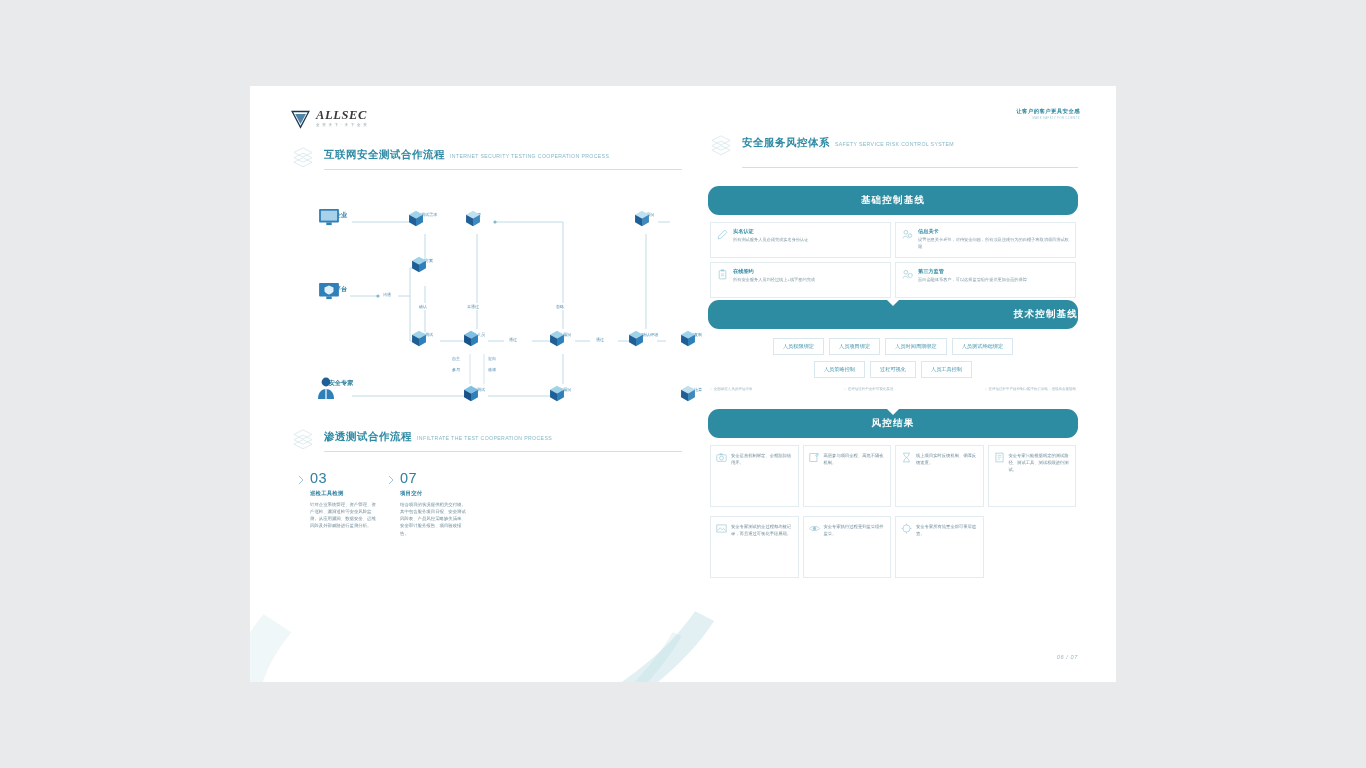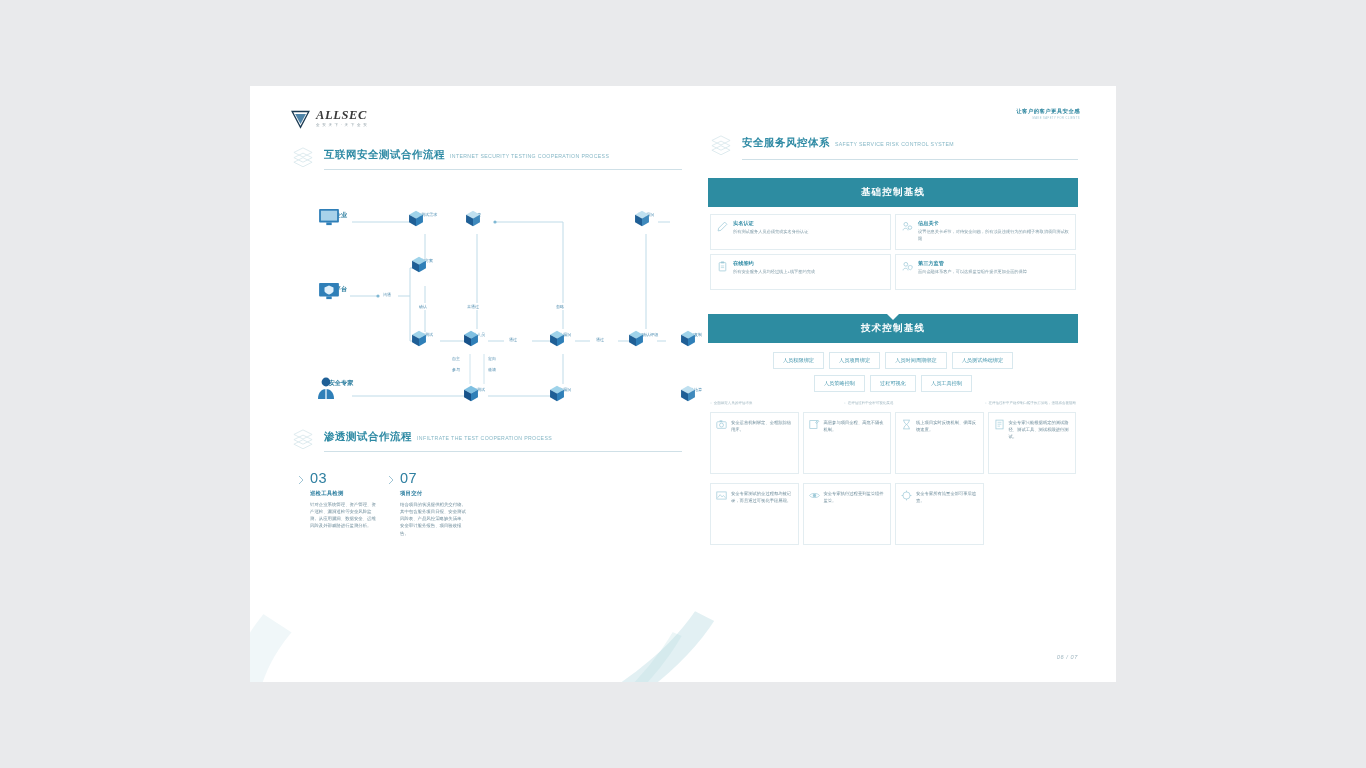--- a/index.html
+++ b/index.html
@@ -66,21 +66,21 @@
   .steps{position:absolute;left:48px;top:385px;width:382px;display:flex;}
   .step{position:relative;padding-left:12px;width:66px;margin-right:12px;}
   .step .chev{position:absolute;left:0;top:4px;width:6px;height:10px;}
   .st-num{font-size:14.5px;color:#2e7fa0;font-weight:400;letter-spacing:.4px;line-height:1;}
   .st-tt{font-size:5.4px;color:#2e7fa0;font-weight:700;margin-top:4px;letter-spacing:.2px;}
   .st-bd{font-size:4.4px;color:#6b8a99;line-height:1.65;margin-top:4px;}
 
   
   .rcol{position:absolute;left:458px;top:46px;width:370px;}
   .band{position:relative;background:#2d8ca1;color:#fff;text-align:center;
-        font-size:9.5px;font-weight:700;letter-spacing:1.2px;padding:8px 0;}
+        font-size:9.5px;font-weight:700;letter-spacing:1.2px;padding:8px 0;border-radius:11px;}
   .band .notch{position:absolute;left:50%;top:0;margin-left:-6px;
         width:0;height:0;border-left:6px solid transparent;
         border-right:6px solid transparent;border-top:6px solid #ffffff;}
   .grid2{display:flex;flex-wrap:wrap;margin-top:5px;}
   .cell2{width:50%;box-sizing:border-box;}
   .cell-in{border:1px solid #e3edf1;margin:2px;padding:5px 6px;display:flex;gap:5px;min-height:24px;}
   .ci{width:11px;height:11px;flex:0 0 11px;opacity:.75;margin-top:1px;}
   .ct{flex:1;}
   .ct-t{font-size:5.2px;color:#2e8aa4;font-weight:700;}
   .ct-b{font-size:4.2px;color:#7b97a4;line-height:1.55;margin-top:2px;}
@@ -374,21 +374,21 @@
           <path d="M1 1 L5 5 L1 9" fill="none" stroke="#9fc4d4" stroke-width="1"></path>
         </svg>
       <div class="st-num">07</div>
       <div class="st-tt">项目交付</div>
       <div class="st-bd">结合项目的状况提供相关交付物。其中包含服务项目日报、安全测试风险表、产品风控策略缺失清单、安全审计服务报告、项目验收报告。</div>
     </div>
   </div>
 
   <div class="rcol">
 
-    <div class="sec-head" style="margin-bottom:2px;">
+    <div class="sec-head" style="margin-bottom:10px;">
       <svg class="stack-ico" viewBox="0 0 40 40">
         <path d="M20 6 L34 13 L20 20 L6 13 Z" fill="none" stroke="#b9d4dd" stroke-width="1.3"></path>
         <path d="M20 14 L34 21 L20 28 L6 21 Z" fill="none" stroke="#b9d4dd" stroke-width="1.3"></path>
         <path d="M20 21 L34 28 L20 35 L6 28 Z" fill="none" stroke="#b9d4dd" stroke-width="1.3"></path>
       </svg>
       <div class="sec-titles">
         <span class="sec-cn">安全服务风控体系</span>
         <span class="sec-en">SAFETY SERVICE RISK CONTROL SYSTEM</span>
       </div>
     </div>
@@ -443,41 +443,45 @@
           <path d="M15 8 L18.5 9.4 V12.5 C18.5 14.5 15 16 15 16 C15 16 11.5 14.5 11.5 12.5 V9.4 Z" fill="none" stroke="#7fb9cc" stroke-width="1.3"></path>
         </svg>
         <div class="ct">
           <div class="ct-t">第三方监管</div>
           <div class="ct-b">面向金融体系客户，可以选择监管组件提供更加全面的保障</div>
         </div>
       </div>
         </div>
     </div>
 
-    <div class="band" style="margin-top:22px;">
+    <div class="band" style="text-align:right;">
       <div class="notch"></div>
       <span>技术控制基线</span>
     </div>
     <div class="tags">
       <div class="tag">人员权限绑定</div>
       <div class="tag">人员项目绑定</div>
       <div class="tag">人员时间周期绑定</div>
       <div class="tag">人员测试终端绑定</div>
     </div>
     <div class="tags" style="margin-top:2px;">
       <div class="tag">人员策略控制</div>
       <div class="tag">过程可视化</div>
       <div class="tag">人员工具控制</div>
     </div>
     <div class="notes">
       <div class="note">全面绑定人员的评估环境</div>
       <div class="note">在评估过程中全程可视化展现</div>
       <div class="note">在评估过程中产格控制白帽子执行策略，违规将会被阻断</div>
     </div>
 
+    <div class="band" style="margin-top:18px;">
+      <div class="notch"></div>
+      <span>风控结果</span>
+    </div>
     <div class="rgrid">
       <div class="rc">
           <div class="rc-in">
         <svg class="rc-ic" viewBox="0 0 20 20">
           <rect x="1.5" y="5" width="17" height="12" rx="1.6" fill="none" stroke="#7fb9cc" stroke-width="1.3"></rect>
           <circle cx="10" cy="11" r="3.6" fill="none" stroke="#7fb9cc" stroke-width="1.3"></circle>
           <rect x="6.5" y="2.6" width="5" height="2.4" fill="#7fb9cc"></rect>
         </svg>
         <div class="rc-t">安全运营机制绑定、全程跟踪信用库。</div>
       </div>

